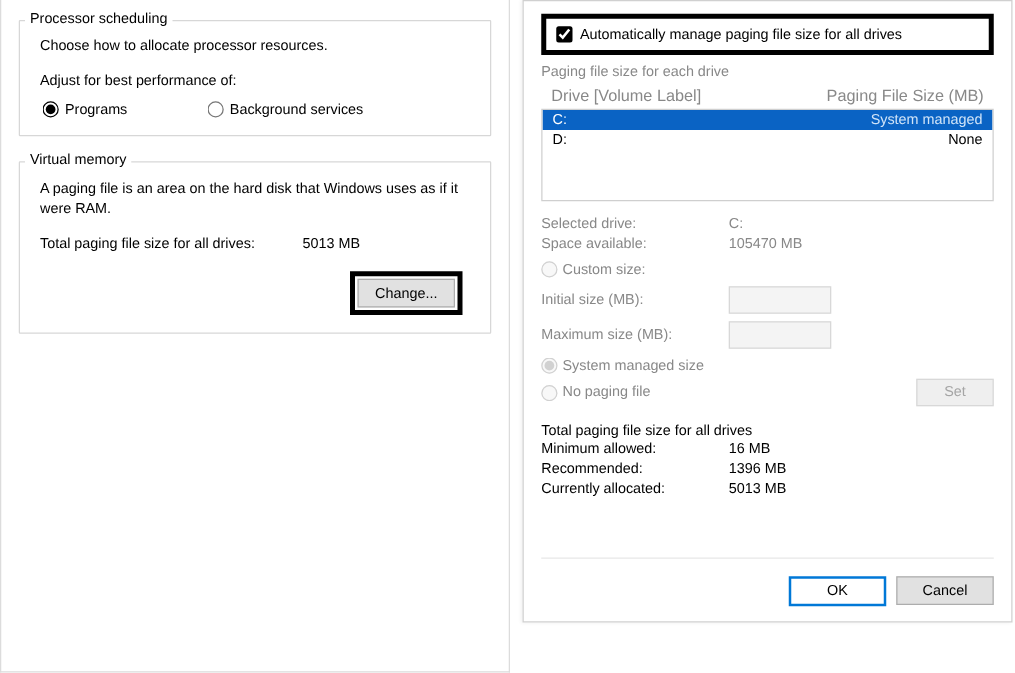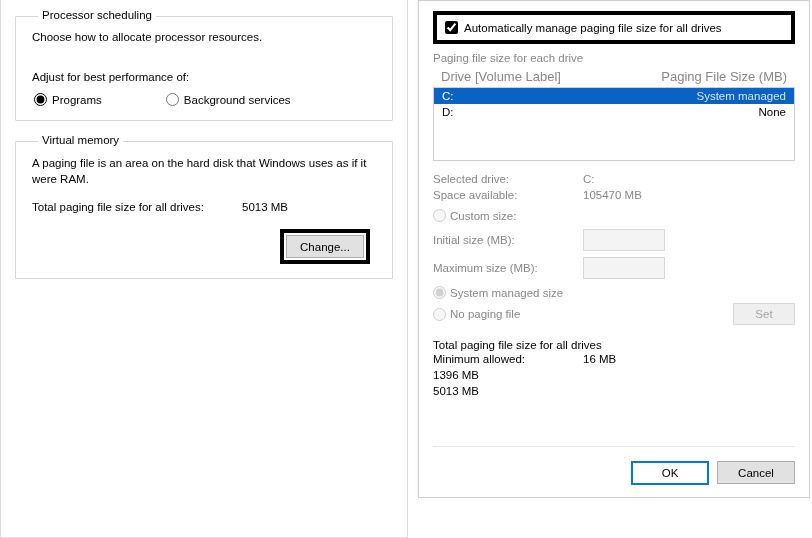--- a/index.html
+++ b/index.html
@@ -48,26 +48,26 @@
 .left-body { padding: 16px 14px; }
 .fieldset {
   border: 1px solid #d7d7d7;
   border-radius: 1px;
   padding: 14px 14px 14px 16px;
   position: relative;
   margin-bottom: 20px;
 }
 .fieldset .legend {
   position: absolute;
-  top: -8px; left: 22px;
+  top: -8px; left: 4px;
   background: #fff;
   padding: 0 4px;
   font-size: 11.5px;
 }
-.proc-desc { margin-bottom: 28px; }
+.proc-desc { margin-bottom: 16px; }
 .adjust-label { margin-bottom: 10px; }
 .radio-row { display: flex; gap: 64px; padding-left: 2px; }
 .radio-row label { display: flex; align-items: center; gap: 5px; }
 input[type=radio] { width: 13px; height: 13px; accent-color: #000; }
 .vm-desc { margin-bottom: 14px; line-height: 1.35; }
 .vm-total-row { display: flex; margin-bottom: 16px; }
 .vm-total-label { width: 210px; }
 .change-wrap { text-align: right; padding-right: 8px; }
 .highlight-thick { border: 4px solid #000; display: inline-block; padding: 2px; }
 .btn {
@@ -260,23 +260,25 @@
       <button class="btn-disabled" disabled="">Set</button>
     </div>
 
     <div class="totals" style="margin-top:14px;">
       <div class="group-label black">Total paging file size for all drives</div>
       <div class="kv">
           <span class="k black">Minimum allowed:</span>
           <span class="v black">16 MB</span>
         </div>
       <div class="kv">
+          <span class="k black">Recommended:</span>
           <span class="v black">1396 MB</span>
         </div>
       <div class="kv">
+          <span class="k black">Currently allocated:</span>
           <span class="v black">5013 MB</span>
         </div>
     </div>
 
     <div class="footer-btns">
       <button class="btn-ok">OK</button>
       <button class="btn">Cancel</button>
     </div>
 
   </div>

